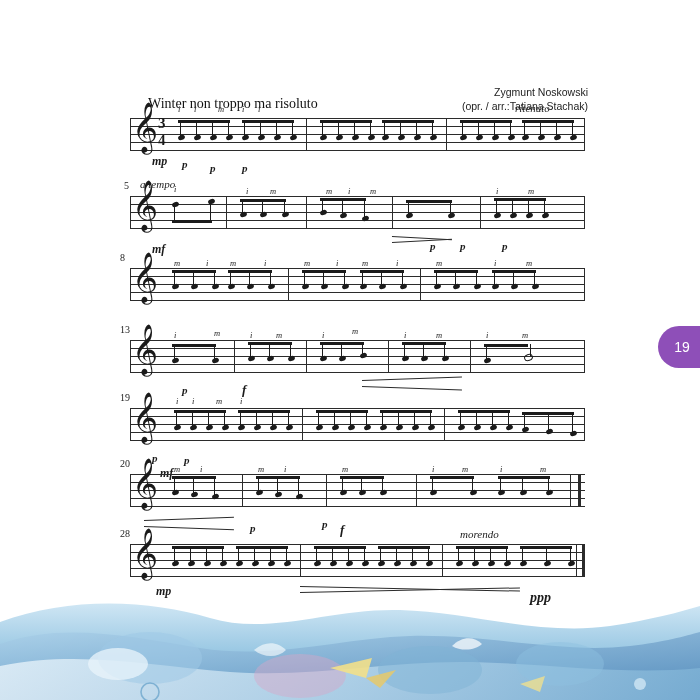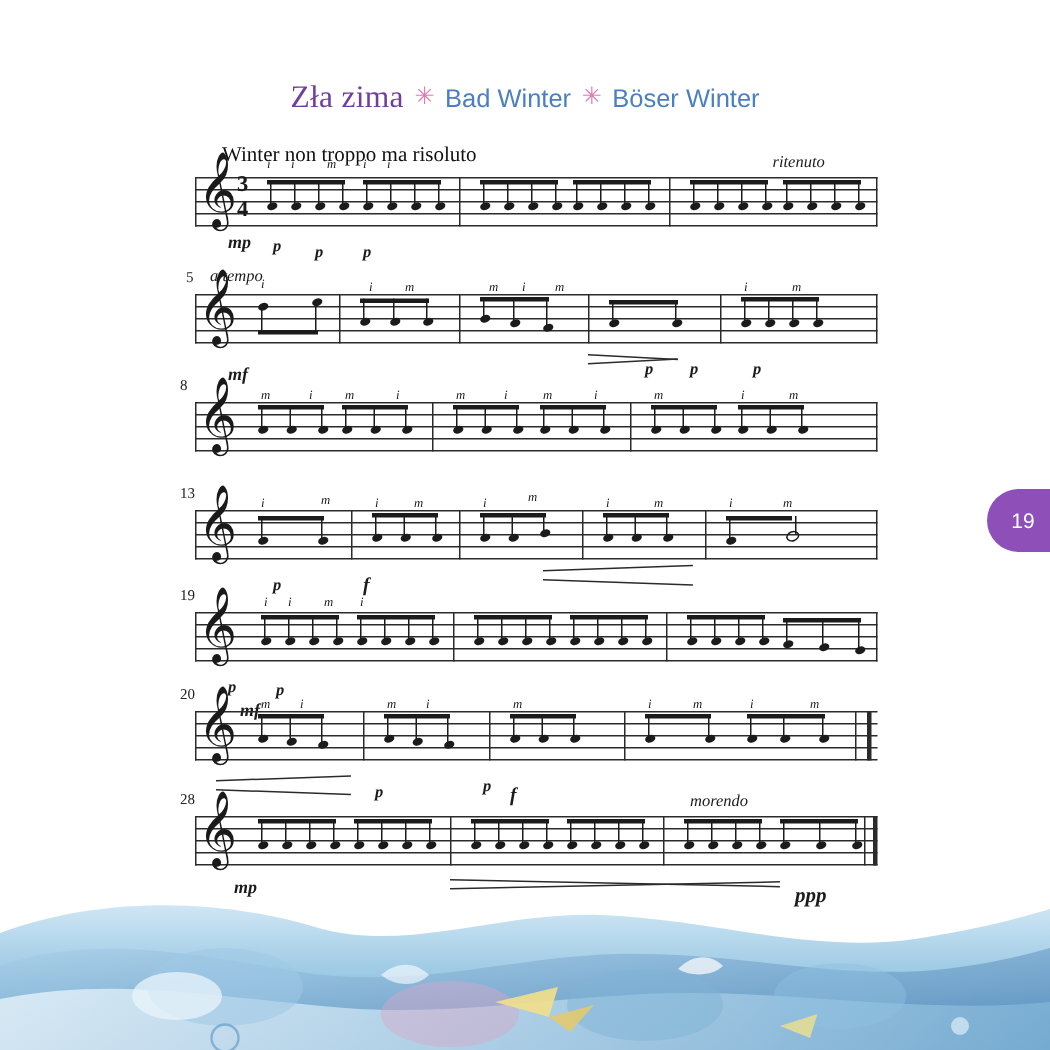--- a/index.html
+++ b/index.html
@@ -228,24 +228,25 @@
     width: 700px;
     height: 108px;
     overflow: hidden;
   }
 </style>
 </head>
 <body>
 
 <div class="page">
 
-  <div class="title-row">
-    <span class="title-pl">Zła zima</span><span class="title-sep">✳</span><span class="title-en">Bad Winter</span><span class="title-sep">✳</span><span class="title-de">Böser Winter</span>
+
+  <div class="composer">
+    <div>Zygmunt Noskowski</div>
+    <div>(opr. / arr.:Tatiana Stachak)</div>
   </div>
-
 
   <div class="tempo">Winter non troppo ma risoluto</div>
 
   <div class="system" style="top:118px;">
     <div class="staff">
       <div class="line l1"></div>
         <div class="line l2"></div>
         <div class="line l3"></div>
         <div class="line l4"></div>
         <div class="line l5"></div>

